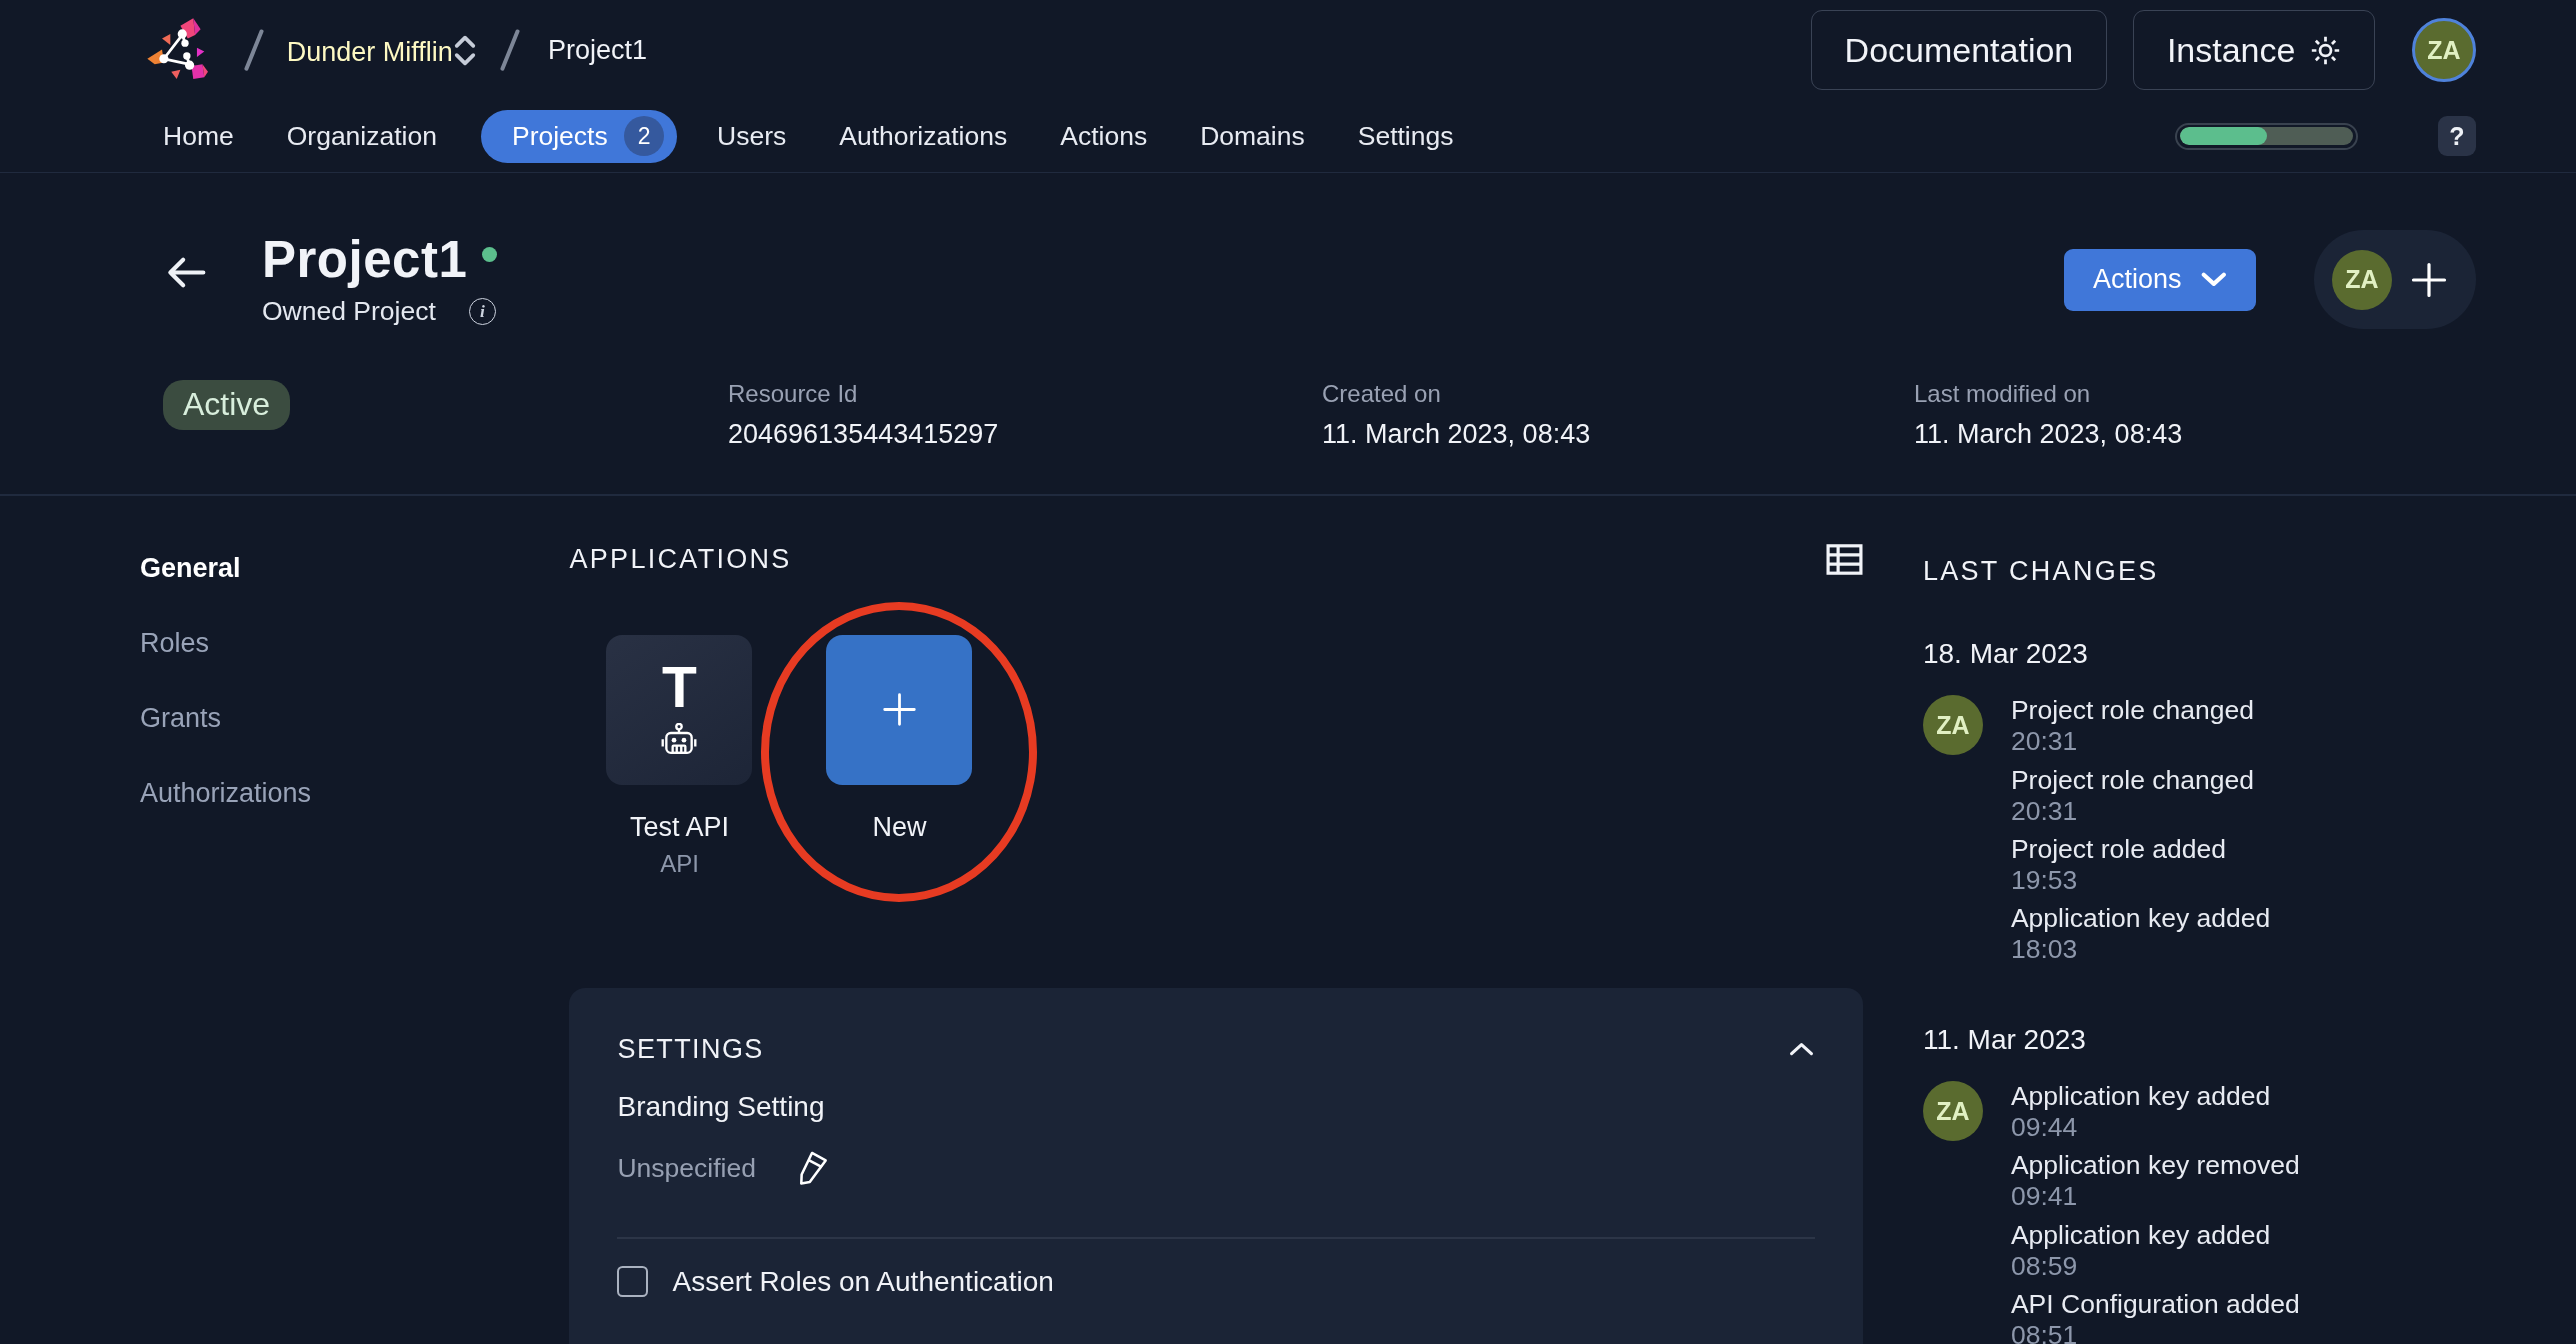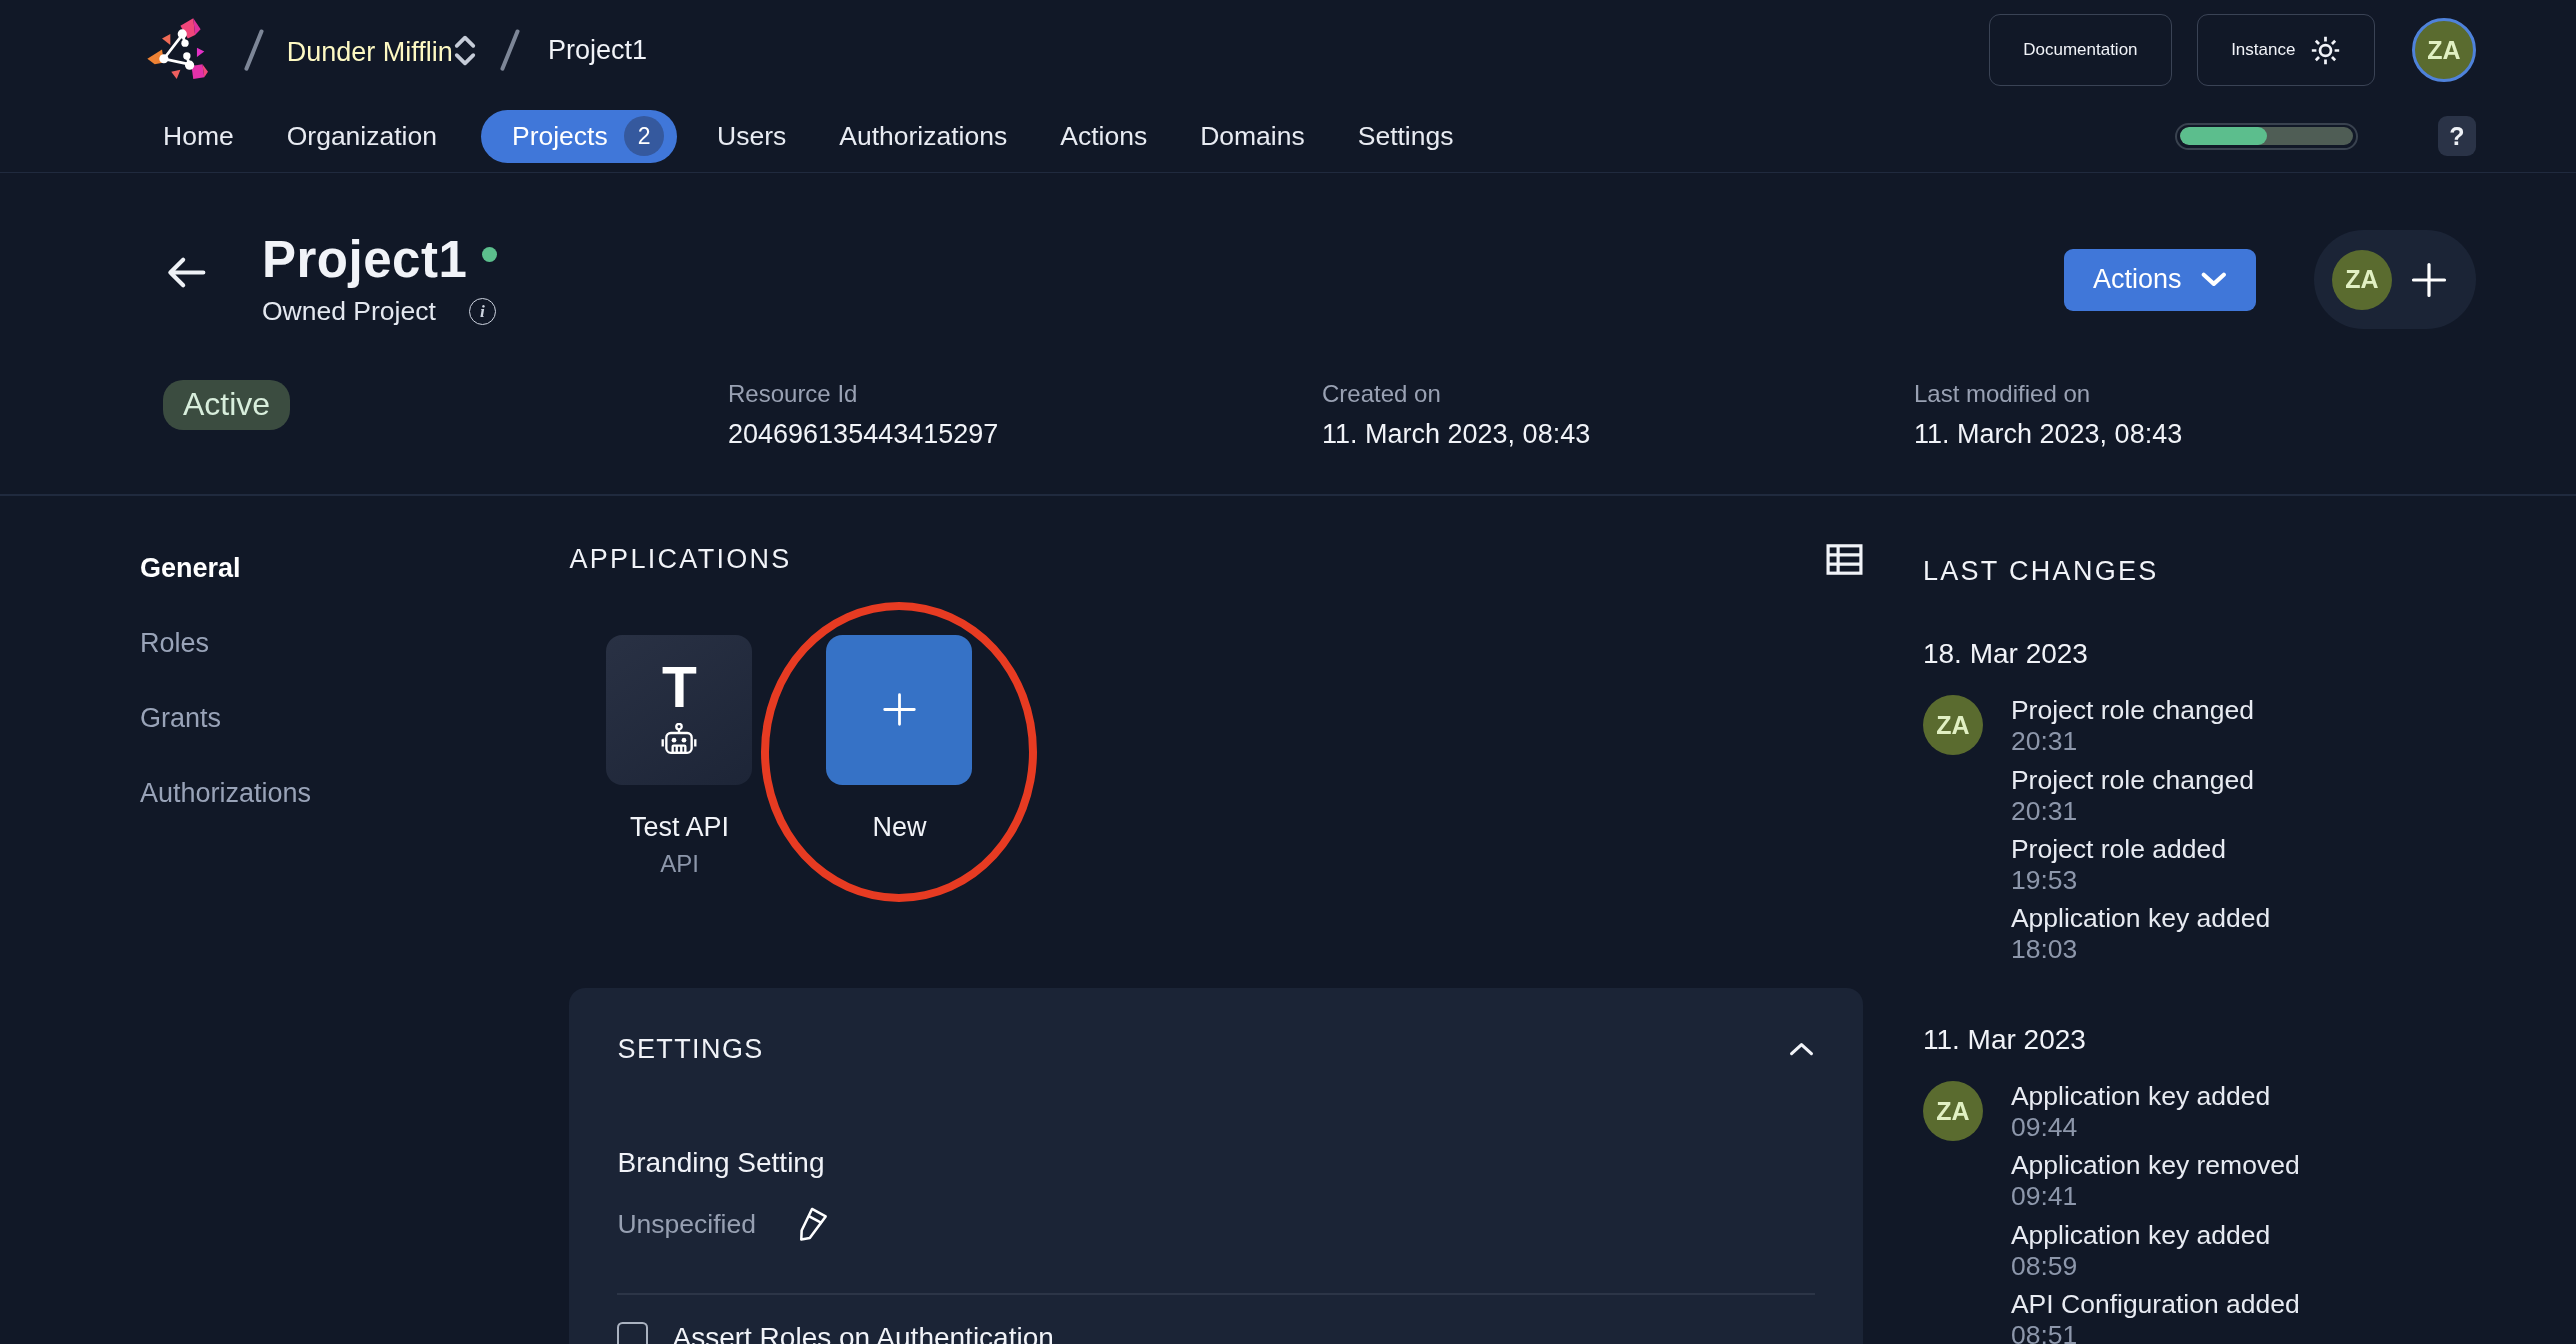--- a/index.html
+++ b/index.html
@@ -9,22 +9,22 @@
     position:relative; width:2576px; height:1345px; overflow:hidden;
     background:#111827; color:#f1f3f8;
   }
   
   .topbar{ height:100px; display:flex; align-items:center; padding:0 100px 0 137px; }
   .logo{ width:84px; height:84px; display:flex; align-items:center; justify-content:center; cursor:pointer; }
   .slash{ width:3.7px; height:44px; background:#7d8697; border-radius:1.8px; transform:rotate(22deg); margin:0 31px; }
   .org-switch{ display:flex; align-items:flex-end; background:none; border:none; color:#fef9c3; font-size:27px; font-weight:500; font-family:inherit; cursor:pointer; }
   .crumb-project{ font-size:27px; font-weight:500; margin-left:5.5px; cursor:pointer; }
   .topbar .spacer, .mainnav .spacer{ flex:1; }
-  .tb-btn{ display:flex; align-items:center; gap:14.6px; height:72px; padding:0 33px; margin-left:25.6px;
-    background:none; border:1.8px solid #3a4355; border-radius:11px; color:#f1f3f8; font-size:17px; font-family:inherit; cursor:pointer; }
+  .tb-btn{ display:flex; align-items:center; gap:14.6px; height:80px; padding:0 33px; margin-left:25.6px;
+    background:none; border:1.8px solid #3a4355; border-radius:11px; color:#f1f3f8; font-size:34px; font-family:inherit; cursor:pointer; }
   .avatar{ width:60px; height:60px; border-radius:50%; background:#5a6b2f; color:#e1f0c3;
     display:flex; align-items:center; justify-content:center; font-size:25px; font-weight:700; }
   .avatar.ringed{ width:64px; height:64px; border:3.7px solid #4f82db; margin-left:37px; cursor:pointer; }
   
   .mainnav{ height:73px; display:flex; align-items:center; gap:53px; padding:0 100px 0 163px; border-bottom:1.8px solid #202a3e; }
   .nav-item{ font-size:26.5px; color:#e8ebf2; background:none; border:none; font-family:inherit; cursor:pointer; white-space:nowrap; }
   .nav-item.active{ display:flex; align-items:center; gap:16.4px; background:#4077d9; color:#fff;
     height:53px; padding:0 12.8px 0 31px; border-radius:26.5px; margin:0 -12.8px 0 -9px; }
   .nav-badge{ width:40px; height:40px; border-radius:50%; background:#35599e; color:#fff; font-size:23px;
     display:flex; align-items:center; justify-content:center; }
@@ -77,21 +77,21 @@
   .new-card{ width:146px; height:150px; border-radius:16.4px; border:none; cursor:pointer;
     background:#3672c6; display:flex; align-items:center; justify-content:center; }
   .app-name{ margin-top:27px; font-size:27px; color:#f1f3f8; }
   .app-type{ margin-top:7.3px; font-size:24px; color:#8d97ab; }
   .annotation{ position:absolute; left:192px; top:-33px; width:276px; height:300px;
     border:8.2px solid #e73b22; border-radius:50%; pointer-events:none; }
   
   .settings-card{ margin-top:88px; background:#1b2436; border-radius:16.4px; height:384px; padding:46px 48px 0 48px; }
   .settings-head{ display:flex; align-items:center; justify-content:space-between; }
   .settings-head .sec-heading{ letter-spacing:1.4px; }
-  .branding-label{ margin-top:82px; font-size:28px; font-weight:500; }
+  .branding-label{ margin-top:26px; font-size:28px; font-weight:500; }
   .branding-value-row{ margin-top:25.6px; display:flex; align-items:center; gap:41px; }
   .branding-value{ font-size:26.5px; color:#97a0b2; }
   .card-div{ margin-top:49px; height:1.8px; background:#3a4355; opacity:.55; }
   .check-row{ margin-top:27px; display:flex; gap:24px; }
   .checkbox{ width:31px; height:31px; border:2.7px solid #aab2c0; border-radius:5.5px; background:none; cursor:pointer; }
   .check-label{ font-size:28px; color:#f1f3f8; }
   
   .changes{ width:555px; margin-left:60px; padding-top:60px; }
   .chg-group-date{ font-size:28px; font-weight:500; margin-top:51px; }
   .chg-rows{ display:flex; margin-top:25.6px; }

